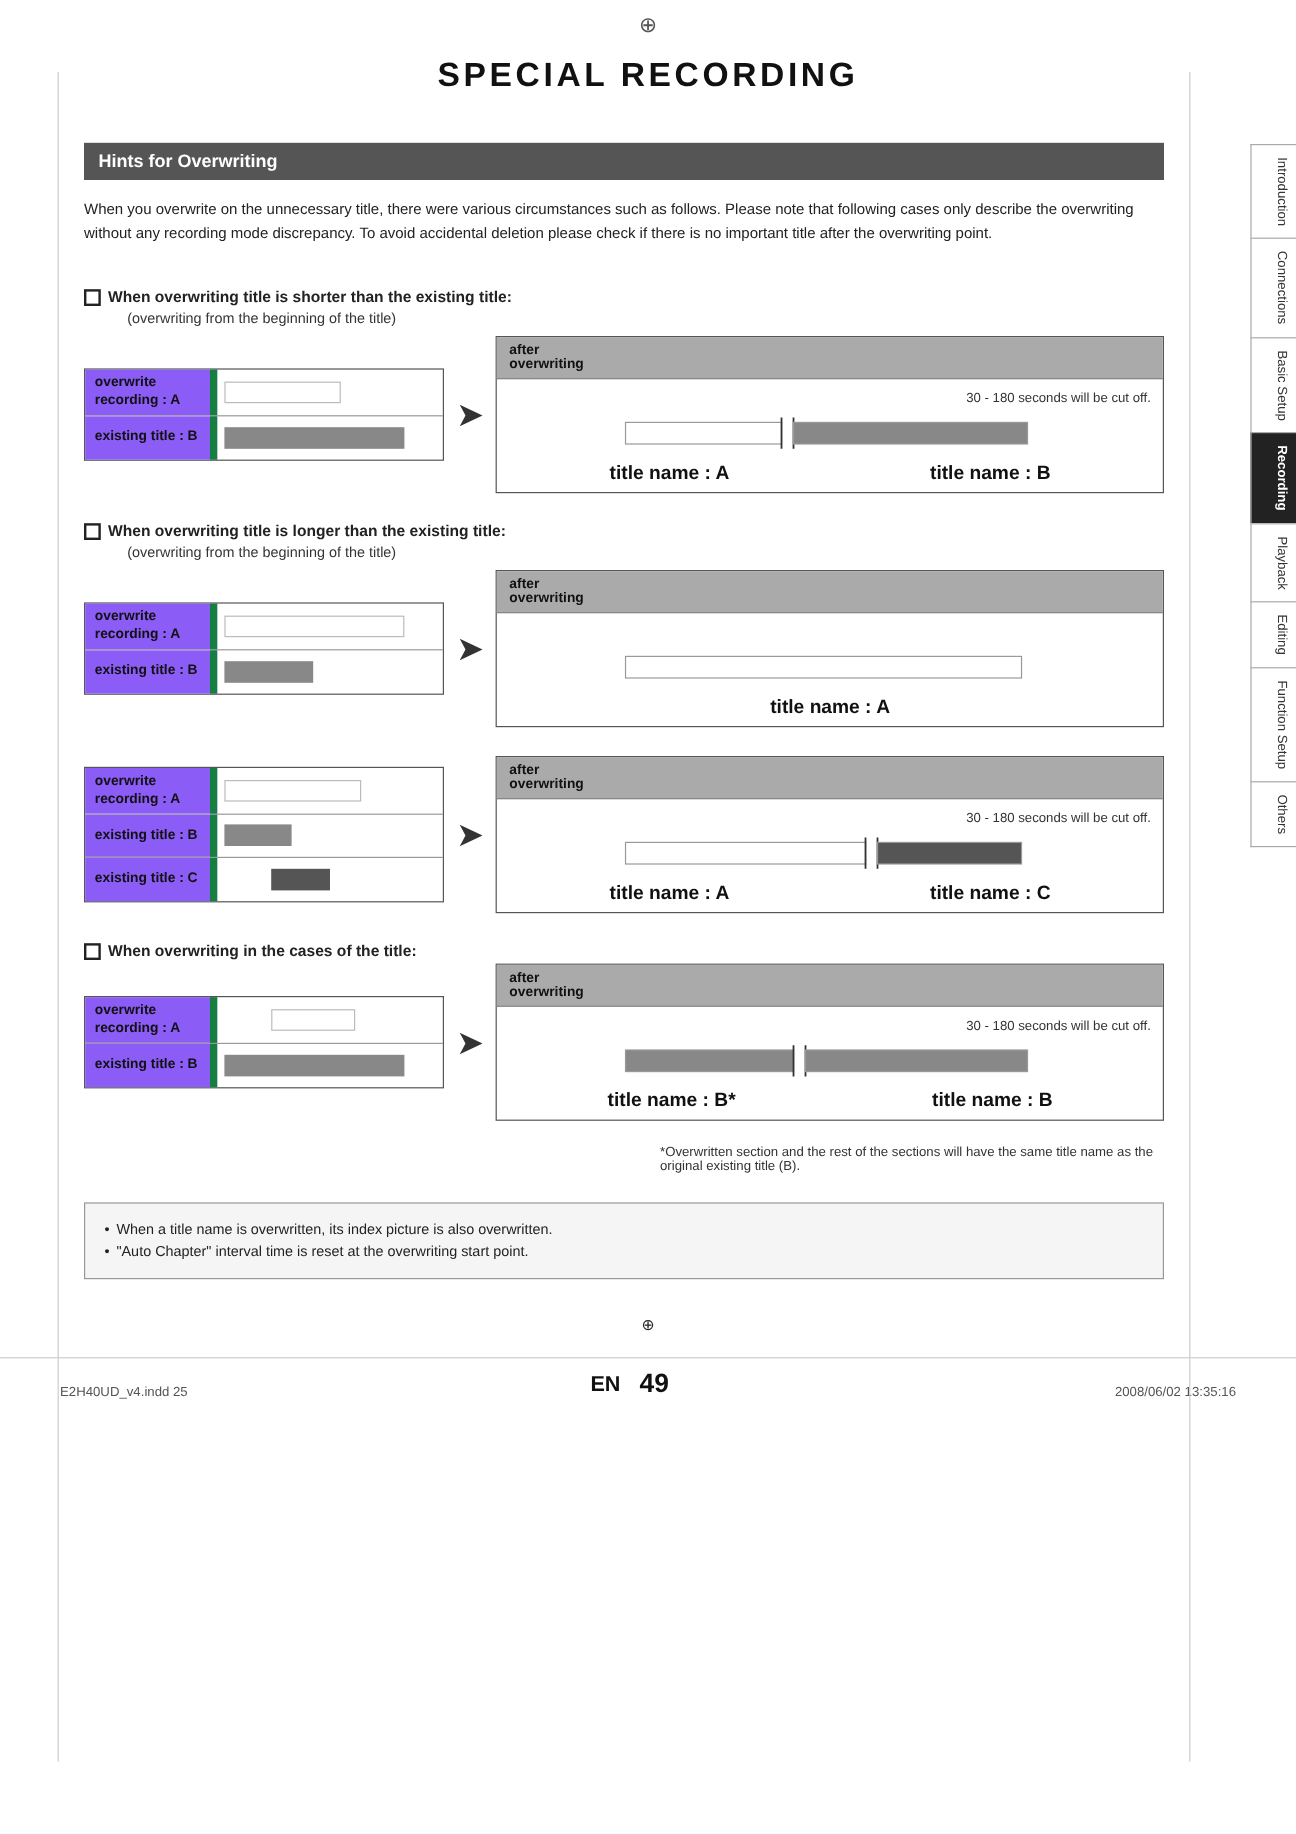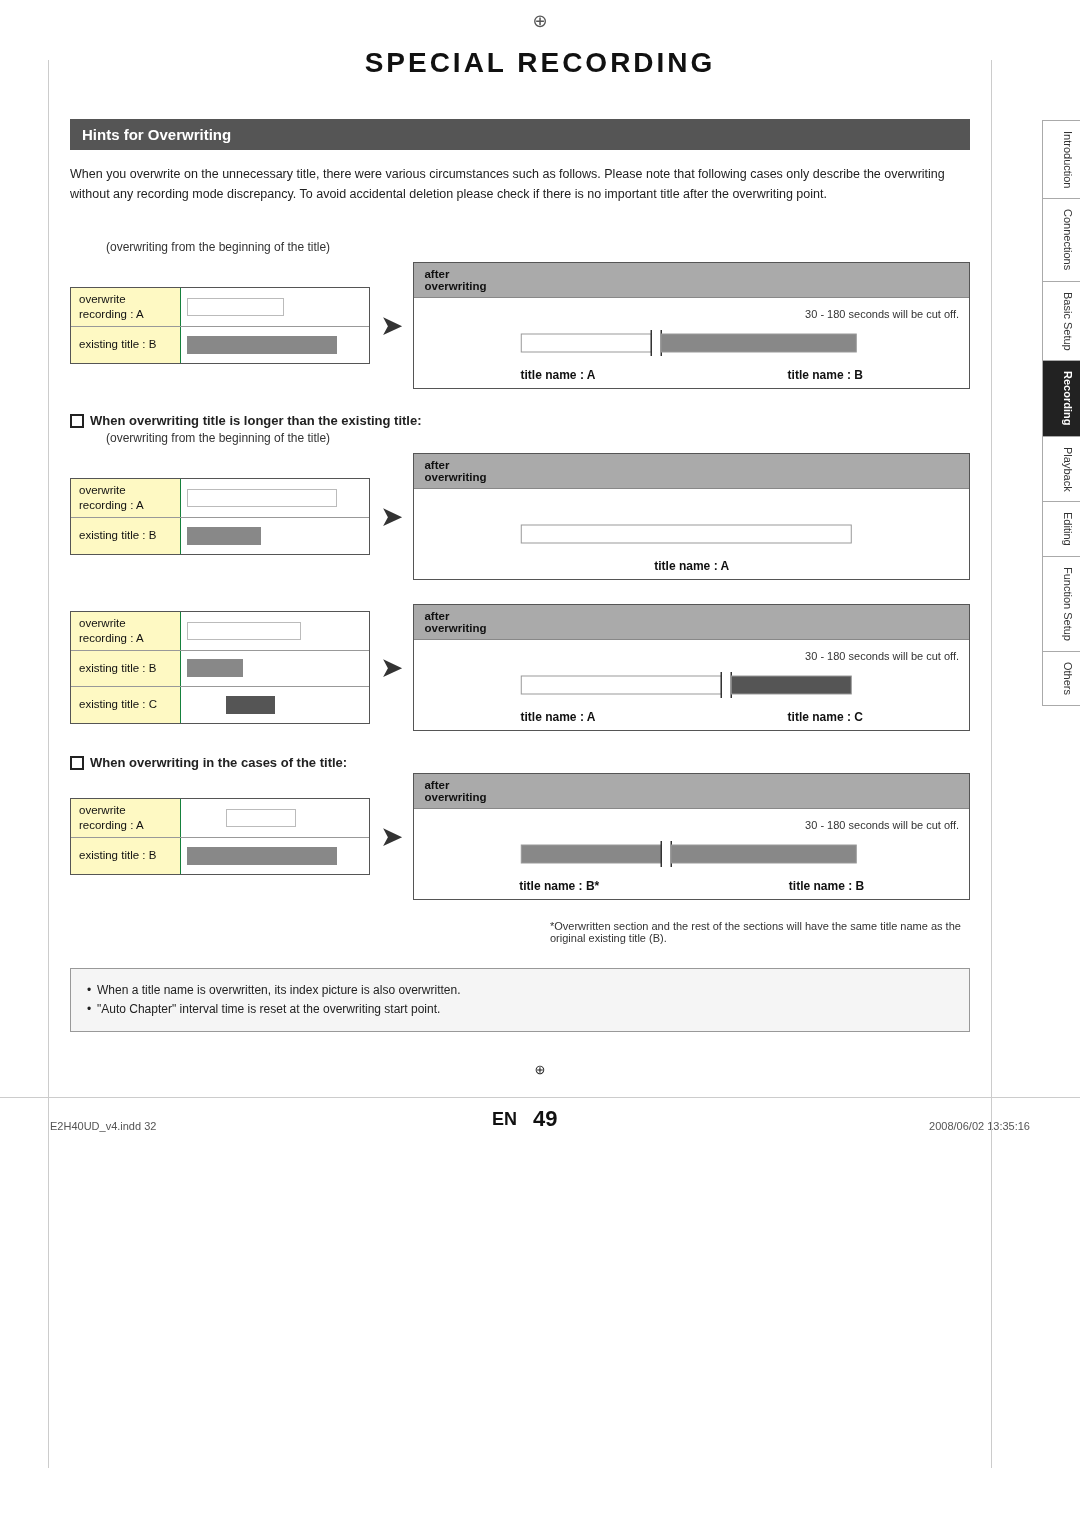--- a/index.html
+++ b/index.html
@@ -144,29 +144,29 @@
       align-items: stretch;
       border-bottom: 1px solid #999;
       min-height: 36px;
     }
 
     .diagram-left-row:last-child {
       border-bottom: none;
     }
 
     .dlr-label {
-      background: #fef9c3;
+      background: #8b5cf6;
       color: #111;
-      font-weight: normal;
+      font-weight: bold;
       font-size: 11.5px;
       padding: 4px 8px;
       min-width: 110px;
       display: flex;
       align-items: center;
-      border-right: 1px solid #15803d;
+      border-right: 6px solid #15803d;
       line-height: 1.3;
     }
 
     .dlr-bar {
       flex: 1;
       display: flex;
       align-items: center;
       padding: 4px 6px;
       position: relative;
     }
@@ -219,21 +219,21 @@
     }
 
     .title-labels {
       display: flex;
       justify-content: space-around;
       margin-top: 3px;
     }
 
     .title-label {
       font-weight: bold;
-      font-size: 12px;
+      font-size: 16px;
       color: #111;
     }
 
     
     .note-box {
       border: 1.5px solid #999;
       background: #f5f5f5;
       padding: 12px 16px;
       margin-top: 24px;
     }
@@ -349,20 +349,24 @@
 
   <div class="page-title">SPECIAL RECORDING</div>
 
   <div class="main-content">
 
     <div class="section-header">Hints for Overwriting</div>
 
     <p class="intro-para">When you overwrite on the unnecessary title, there were various circumstances such as follows.  Please note that following cases only describe the overwriting without any recording mode discrepancy.  To avoid accidental deletion please check if there is no important title after the overwriting point.</p>
 
     <div class="diagram-section">
+      <div class="subsection-title">
+        <span class="checkbox-icon"></span>
+        <span>When overwriting title is shorter than the existing title:</span>
+      </div>
       <div class="subsection-sub">(overwriting from the beginning of the title)</div>
 
       <div class="diagram-row">
 
         <div class="diagram-left">
           <div class="diagram-left-row">
             <div class="dlr-label" style="white-space:pre-line;">overwrite
 recording : A</div>
             <div class="dlr-bar">
               <div class="bar-white" style="width:55%;"></div>
@@ -554,21 +558,21 @@
       </ul>
     </div>
 
   </div>
 
   <div style="text-align:center; margin-top: 10px;">
     <span>⊕</span>
   </div>
 
   <div class="page-footer">
-    <span>E2H40UD_v4.indd  32</span>
+    <span>E2H40UD_v4.indd  25</span>
     <div class="page-number">
       <span class="en-label">EN</span>
       <span class="pg-num">49</span>
     </div>
     <span>2008/06/02   13:35:16</span>
   </div>
 
 </div>
 
 </body></html>

